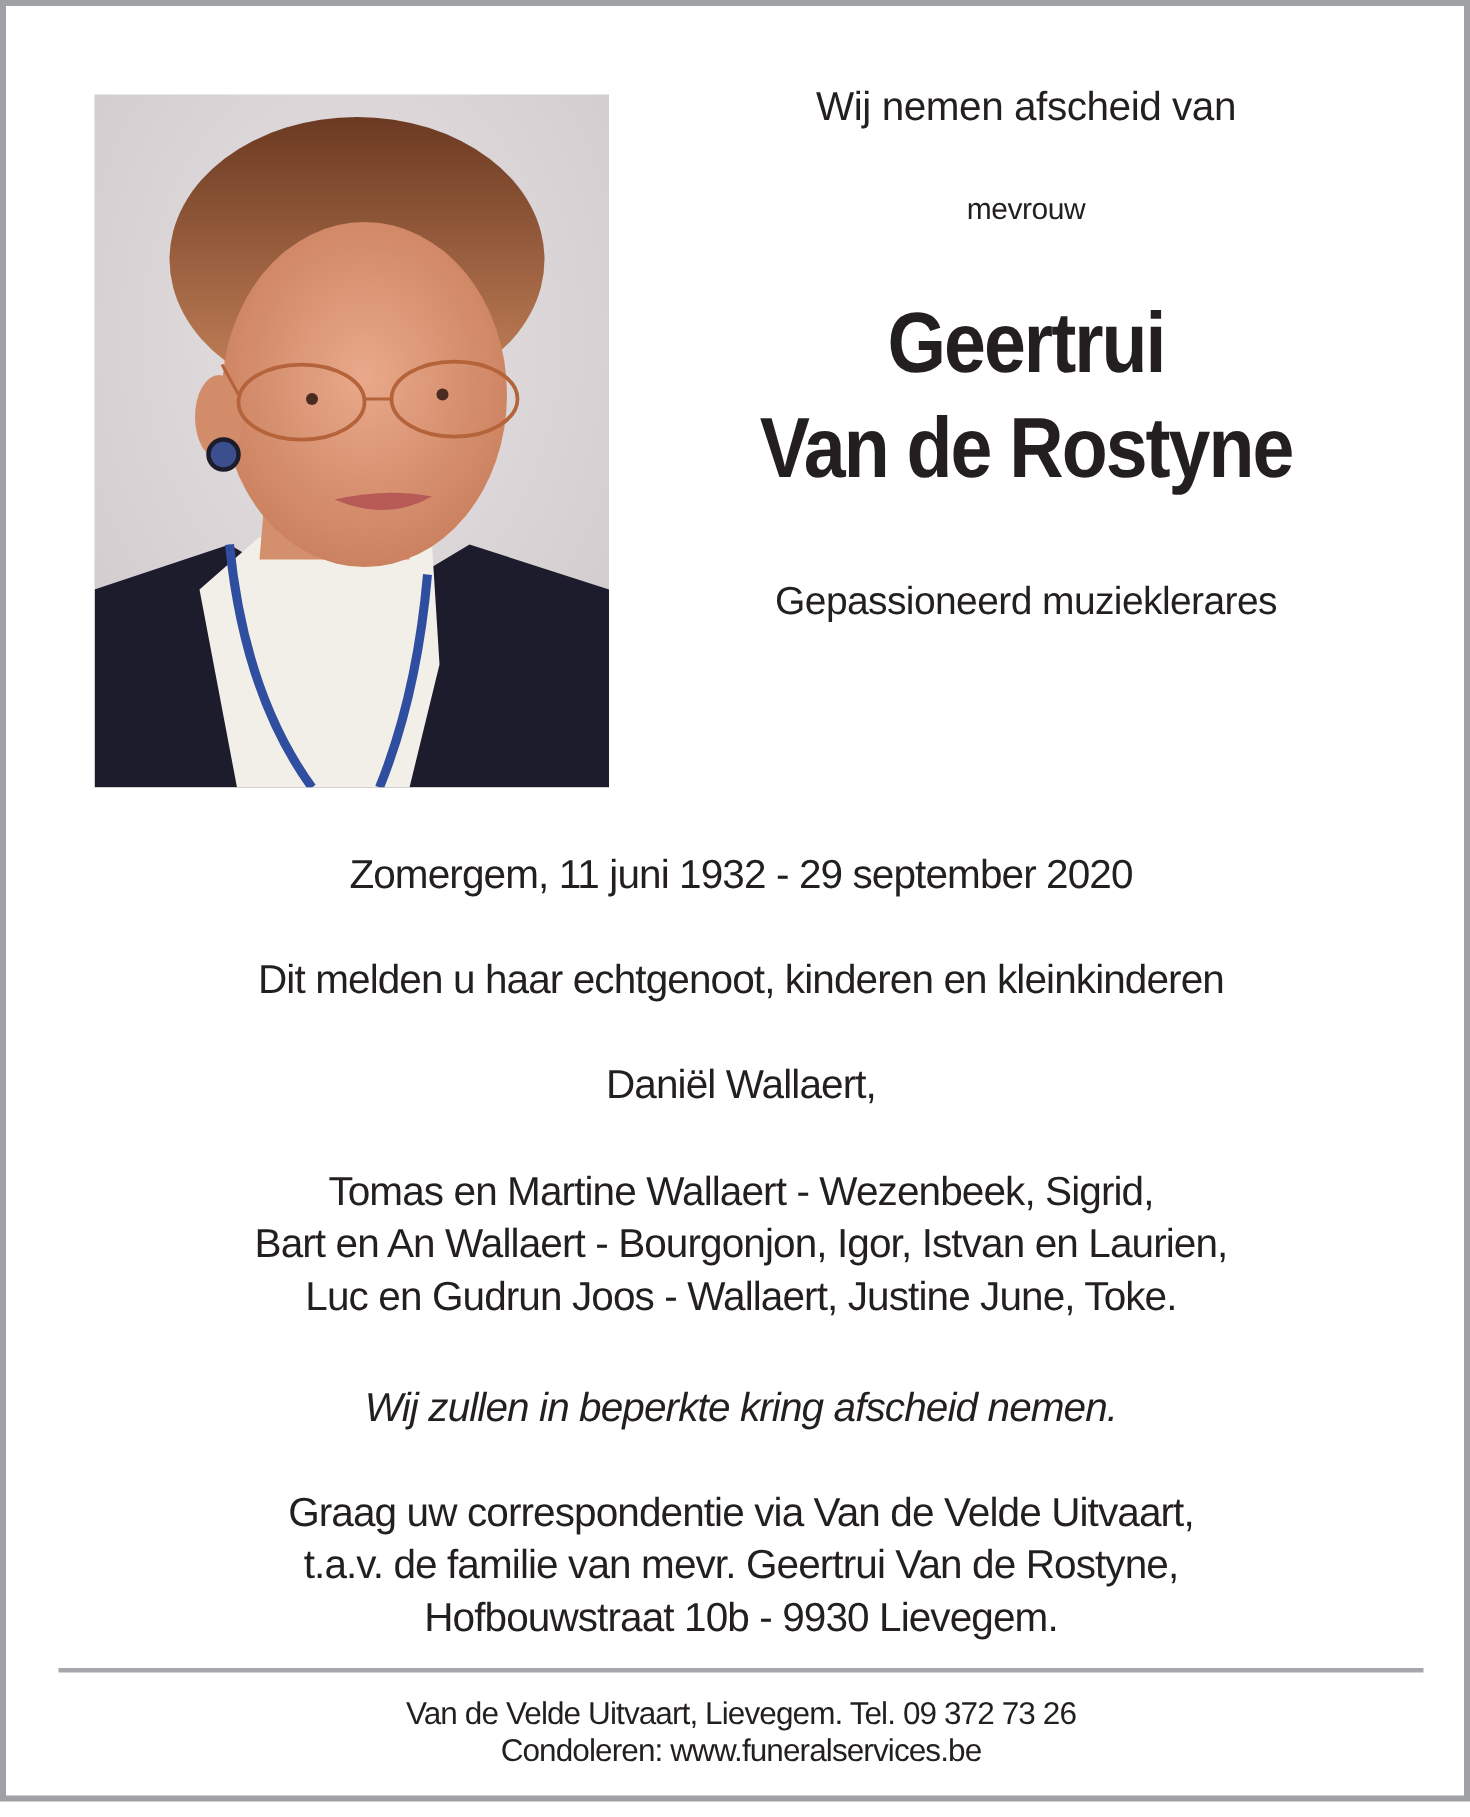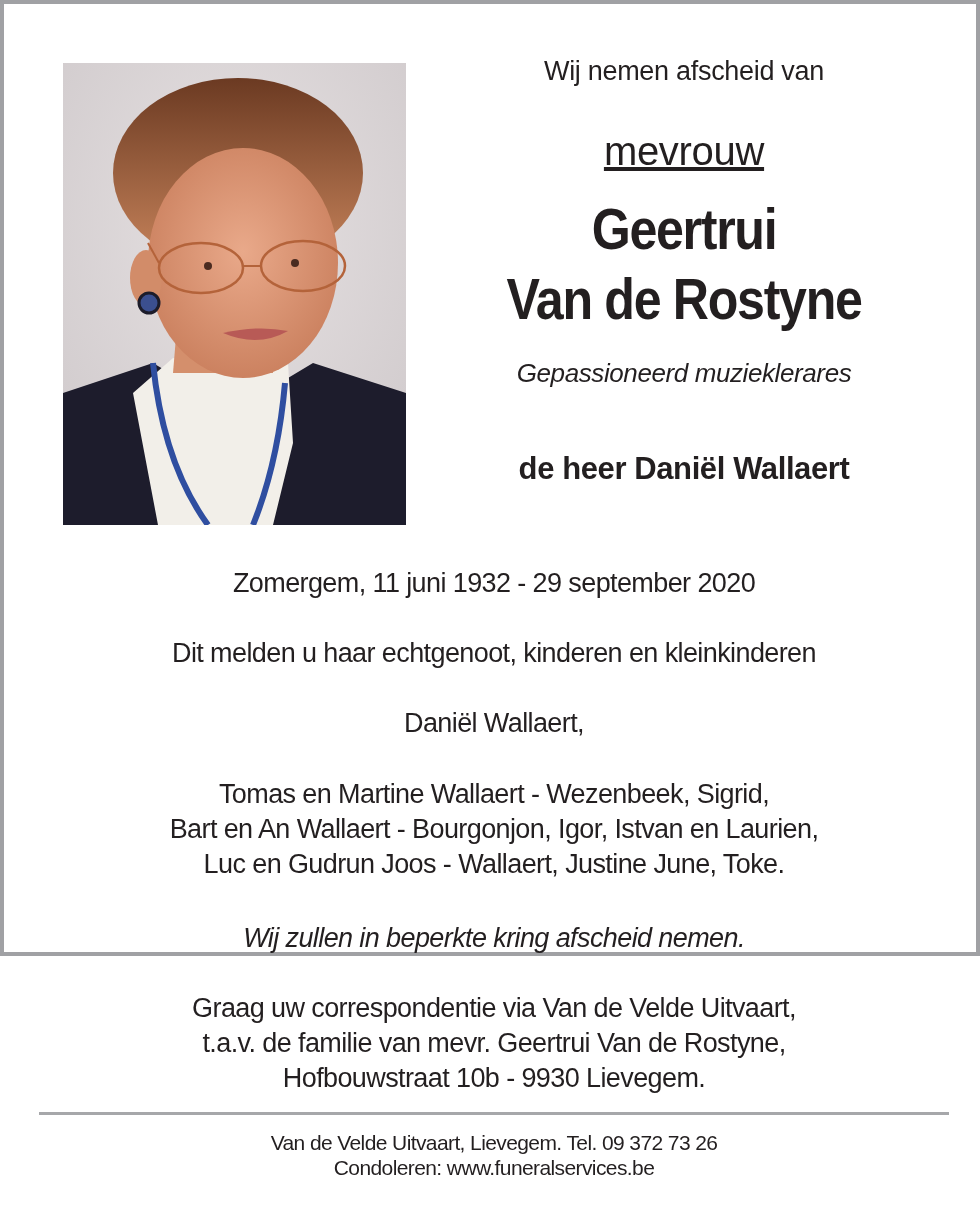--- a/index.html
+++ b/index.html
@@ -1,29 +1,29 @@
 <!DOCTYPE html>
 <html><head>
   <meta charset="utf-8">
   <style>
     html, body { margin: 0; padding: 0; background: #ffffff; }
     body { width: 980px; height: 1211px; position: relative; overflow: hidden;
            font-family: "Liberation Sans", sans-serif; color: #231f20; }
-    .frame { position: absolute; left: 0; top: 0; width: 980px; height: 956px;
+    .frame { position: absolute; left: 0; top: 0; width: 980px; height: 1201px;
              box-sizing: border-box; border: 4px solid #a0a1a4; background: #fff; }
     .photo { position: absolute; left: 59px; top: 59px; width: 343px; height: 462px;
              overflow: hidden; background: #dcd7d8; }
     .photo svg { display: block; }
     .right-col { position: absolute; left: 450px; width: 460px; text-align: center; }
     .t { position: absolute; left: 0; right: 0; text-align: center; white-space: nowrap; }
     .intro { top: 52px; font-size: 27px; font-weight: 400; letter-spacing: -0.3px; }
-    .title-word { top: 125px; font-size: 40px; letter-spacing: -0.3px; text-decoration: underline; }
+    .title-word { top: 125px; font-size: 20px; letter-spacing: -0.3px; }
     .name { top: 190px; font-size: 57px; font-weight: 700; line-height: 70px;
             letter-spacing: -1.5px; transform: scaleX(0.88); transform-origin: center; }
-    .tagline { top: 354px; font-size: 26px; font-style: italic; letter-spacing: -0.4px; }
+    .tagline { top: 381px; font-size: 26px; letter-spacing: -0.4px; }
     .spouse { top: 446px; font-size: 31px; font-weight: 700; line-height: 38px; letter-spacing: -0.4px; }
     .body-text { position: absolute; left: 0; width: 980px; text-align: center;
                  font-size: 27px; letter-spacing: -0.6px; line-height: 35px; white-space: nowrap; }
     .b-dates { top: 562px; }
     .b-melden { top: 632px; }
     .b-daniel { top: 702px; }
     .b-family { top: 773px; }
     .b-kring { top: 917px; font-style: italic; }
     .b-corr { top: 987px; }
     .divider { position: absolute; left: 35px; top: 1108px; width: 910px; height: 3px; background: #a6a7aa; }
@@ -83,21 +83,20 @@
 
   <div class="right-col">
     <div class="t intro">Wij nemen afscheid van</div>
     <div class="t title-word">mevrouw</div>
     <div class="t name">
       <div>Geertrui</div>
       <div>Van de Rostyne</div>
     </div>
     <div class="t tagline">Gepassioneerd muzieklerares</div>
     <div class="t spouse">
-      <div>de heer Daniël Wallaert</div>
     </div>
   </div>
 
   <div class="body-text b-dates">Zomergem, 11 juni 1932 - 29 september 2020</div>
   <div class="body-text b-melden">Dit melden u haar echtgenoot, kinderen en kleinkinderen</div>
   <div class="body-text b-daniel">Daniël Wallaert,</div>
   <div class="body-text b-family">
     <div>Tomas en Martine Wallaert - Wezenbeek, Sigrid,</div>
     <div>Bart en An Wallaert - Bourgonjon, Igor, Istvan en Laurien,</div>
     <div>Luc en Gudrun Joos - Wallaert, Justine June, Toke.</div>

